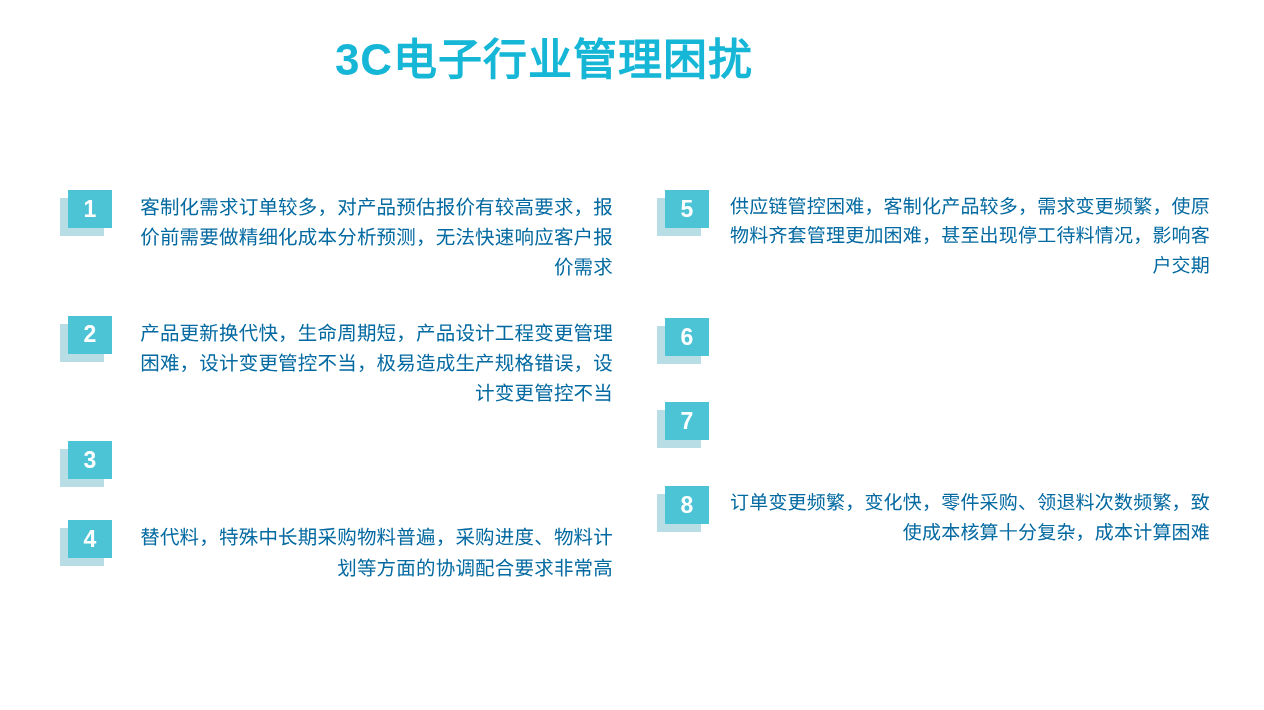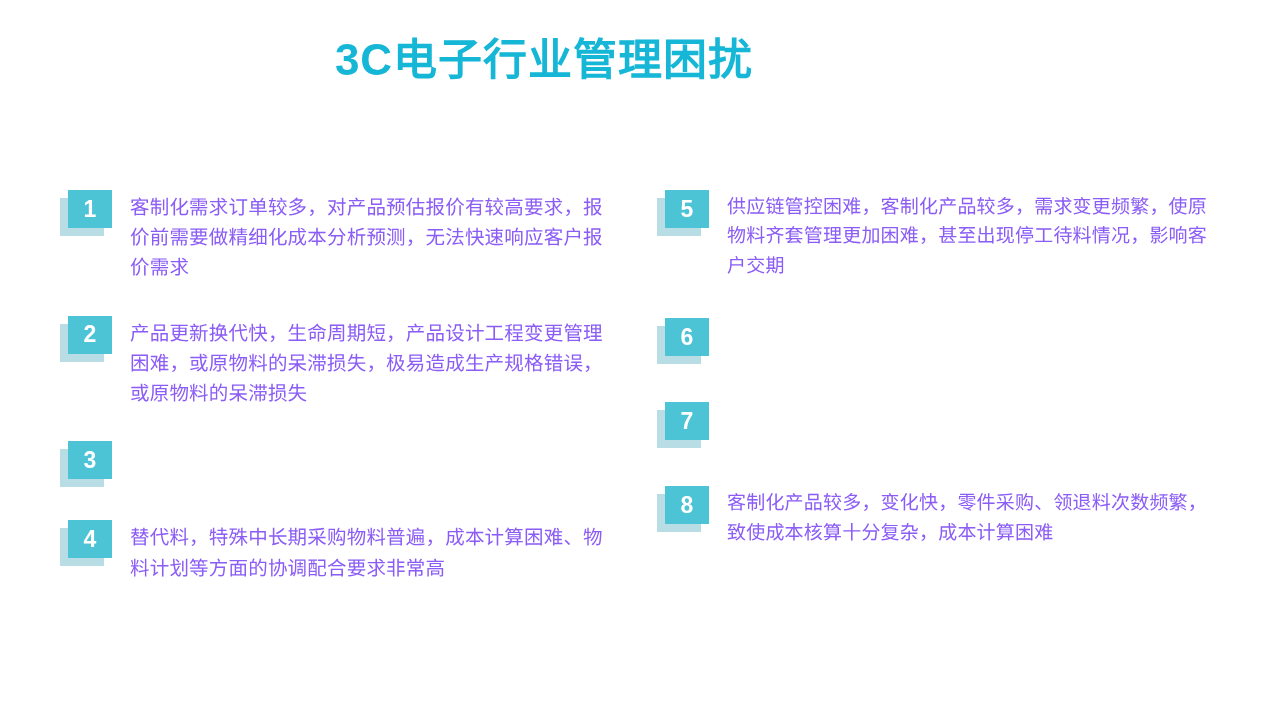--- a/index.html
+++ b/index.html
@@ -88,24 +88,25 @@
     font-weight: bold;
     display: flex;
     align-items: center;
     justify-content: center;
     line-height: 1;
   }
 
   .item-text {
     font-size: 19.5px;
     line-height: 1.55;
-    color: #8b5cf6;
+    color: #0369a1;
     letter-spacing: 0.2px;
     padding-top: 2px;
     flex: 1;
+    text-align: right;
   }
 
   .column-right .item-text { font-size: 19px; }
 </style>
 </head>
 <body>
 
 <div class="slide">
 
   <div class="slide-title">3C电子行业管理困扰</div>
@@ -120,36 +121,36 @@
           <div class="badge">1</div>
         </div>
         <div class="item-text">客制化需求订单较多，对产品预估报价有较高要求，报价前需要做精细化成本分析预测，无法快速响应客户报价需求</div>
       </div>
 
       <div class="item">
         <div class="badge-wrap">
           <div class="badge-shadow"></div>
           <div class="badge">2</div>
         </div>
-        <div class="item-text">产品更新换代快，生命周期短，产品设计工程变更管理困难，或原物料的呆滞损失，极易造成生产规格错误，或原物料的呆滞损失</div>
+        <div class="item-text">产品更新换代快，生命周期短，产品设计工程变更管理困难，设计变更管控不当，极易造成生产规格错误，设计变更管控不当</div>
       </div>
 
       <div class="item">
         <div class="badge-wrap">
           <div class="badge-shadow"></div>
           <div class="badge">3</div>
         </div>
       </div>
 
       <div class="item">
         <div class="badge-wrap">
           <div class="badge-shadow"></div>
           <div class="badge">4</div>
         </div>
-        <div class="item-text">替代料，特殊中长期采购物料普遍，成本计算困难、物料计划等方面的协调配合要求非常高</div>
+        <div class="item-text">替代料，特殊中长期采购物料普遍，采购进度、物料计划等方面的协调配合要求非常高</div>
       </div>
 
     </div>
 
     <div class="column column-right">
 
       <div class="item">
         <div class="badge-wrap">
           <div class="badge-shadow"></div>
           <div class="badge">5</div>
@@ -169,19 +170,19 @@
           <div class="badge-shadow"></div>
           <div class="badge">7</div>
         </div>
       </div>
 
       <div class="item">
         <div class="badge-wrap">
           <div class="badge-shadow"></div>
           <div class="badge">8</div>
         </div>
-        <div class="item-text">客制化产品较多，变化快，零件采购、领退料次数频繁，致使成本核算十分复杂，成本计算困难</div>
+        <div class="item-text">订单变更频繁，变化快，零件采购、领退料次数频繁，致使成本核算十分复杂，成本计算困难</div>
       </div>
 
     </div>
 
   </div>
 </div>
 
 </body></html>

